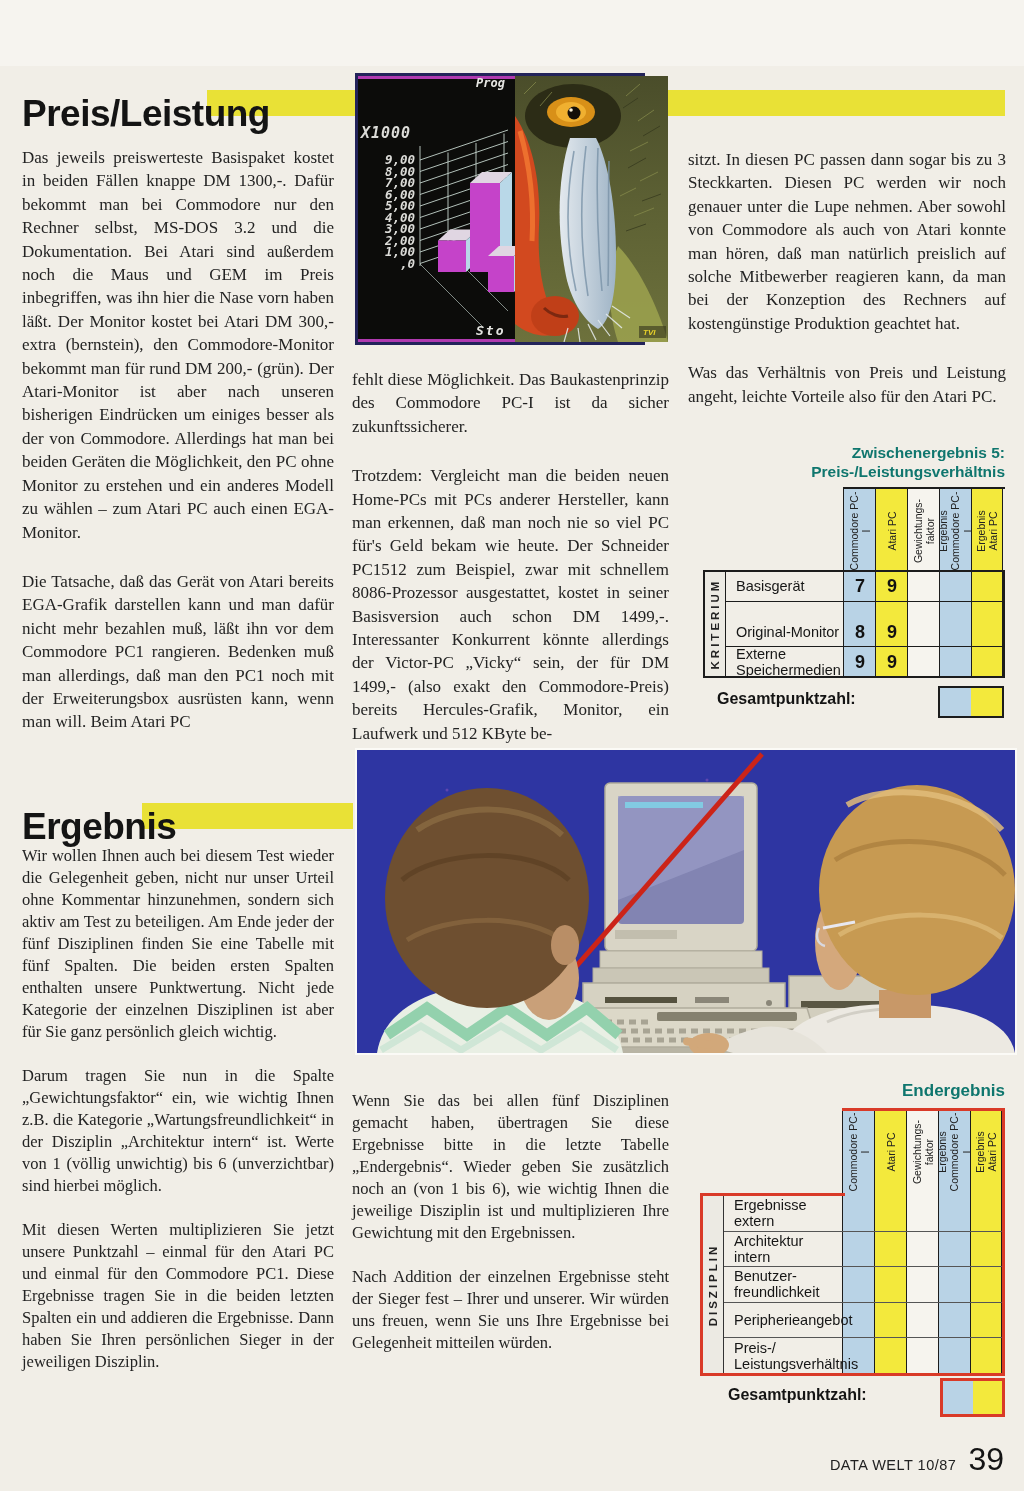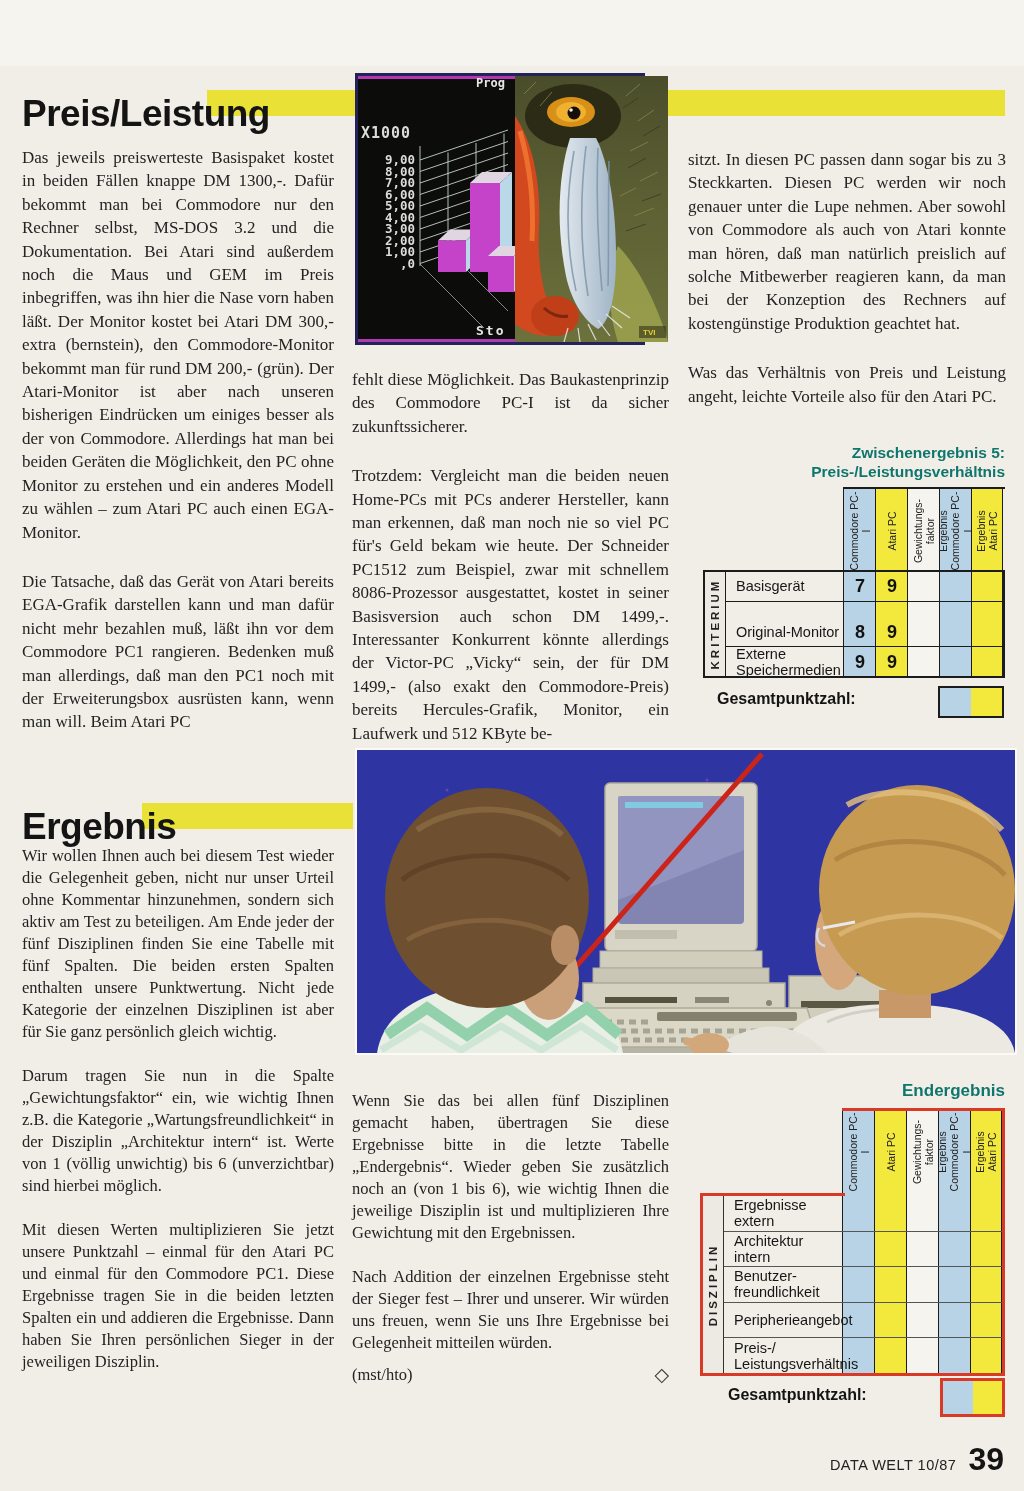--- a/index.html
+++ b/index.html
@@ -8,21 +8,21 @@
   .toptint{position:absolute;left:0;top:0;width:1024px;height:66px;background:#f6f4ef;}
   .headline{position:absolute;font-family:"Liberation Sans",sans-serif;font-weight:700;
             font-size:37px;letter-spacing:-0.5px;color:#141414;z-index:3;}
   .ybar{position:absolute;background:#e9e136;z-index:1;}
   .col{position:absolute;text-align:justify;z-index:2;}
   .col p{margin:0 0 26px 0;}
   .body-lg{font-size:17px;line-height:23.4px;}
   .body-sm{font-size:16.5px;line-height:22px;}
   .body-sm p{margin:0 0 22px 0;}
   .figure{position:absolute;z-index:2;}
-  .fig1{left:355px;top:73px;width:290px;height:272px;border:3px solid #23235a;background:#bef264;box-sizing:border-box;}
+  .fig1{left:355px;top:73px;width:290px;height:272px;border:3px solid #23235a;background:#bef264;box-sizing:border-box;font-style:italic;}
   .fig2{left:355px;top:748px;width:662px;height:307px;border:2px solid #fbfaf6;box-sizing:border-box;background:#2e35a2;}
   svg{display:block;}
   
   .tbl-head{position:absolute;font-family:"Liberation Sans",sans-serif;font-weight:700;color:#0f766e;text-align:right;z-index:3;}
   .stripes{position:absolute;display:flex;z-index:2;}
   .stripe{width:32px;height:100%;border-left:1px solid #1c1c1c;position:relative;box-sizing:border-box;}
   .stripe.last{border-right:1px solid #1c1c1c;}
   .c-blue{background:#b9d3e6;}
   .c-yellow{background:#f3e93c;}
   .c-white{background:#f6f4ee;}
@@ -41,21 +41,21 @@
   .val{position:absolute;top:50%;transform:translateY(-50%);width:32px;text-align:center;
        font-family:"Liberation Sans",sans-serif;font-weight:700;font-size:18px;color:#111;}
   .total-label{position:absolute;font-family:"Liberation Sans",sans-serif;font-weight:700;font-size:16px;color:#141414;z-index:3;}
   .total-box{position:absolute;display:flex;box-sizing:border-box;z-index:3;}
   .total-box div{flex:1;}
   .redline{position:absolute;background:#d93a28;z-index:4;}
   .byline-row{display:flex;justify-content:space-between;align-items:center;margin-top:10px;}
   .diamond{font-size:19px;color:#333;}
   .footer{position:absolute;right:20px;top:1441px;display:flex;align-items:baseline;gap:12px;z-index:3;}
   .footer .mag{font-family:"Liberation Sans",sans-serif;font-size:14.5px;letter-spacing:0.5px;color:#222;}
-  .footer .pg{font-family:"Liberation Sans",sans-serif;font-weight:700;font-size:32px;color:#141414;}
+  .footer .pg{font-family:"Liberation Sans",sans-serif;font-weight:400;font-size:32px;color:#141414;}
 </style>
 </head>
 <body>
 
 <div class="page">
   <div class="toptint"></div>
 
   <div class="ybar" style="left:207px;top:90px;width:798px;height:26px;"></div>
   <h1 class="headline" style="left:22px;top:68px;">Preis/Leistung</h1>
 
@@ -333,24 +333,20 @@
   </div>
 
   <div class="col body-sm" style="left:22px;top:845px;width:312px;">
     <p>Wir wollen Ihnen auch bei diesem Test wieder die Gelegenheit geben, nicht nur unser Urteil ohne Kommentar hinzunehmen, sondern sich aktiv am Test zu beteiligen. Am Ende jeder der fünf Disziplinen finden Sie eine Tabelle mit fünf Spalten. Die beiden ersten Spalten enthalten unsere Punktwertung. Nicht jede Kategorie der einzelnen Disziplinen ist aber für Sie ganz persönlich gleich wichtig.</p>
     <p>Darum tragen Sie nun in die Spalte „Gewichtungsfaktor“ ein, wie wichtig Ihnen z.B. die Kategorie „Wartungsfreundlichkeit“ in der Disziplin „Architektur intern“ ist. Werte von 1 (völlig unwichtig) bis 6 (unverzichtbar) sind hierbei möglich.</p>
     <p>Mit diesen Werten multiplizieren Sie jetzt unsere Punktzahl – einmal für den Atari PC und einmal für den Commodore PC1. Diese Ergebnisse tragen Sie in die beiden letzten Spalten ein und addieren die Ergebnisse. Dann haben Sie Ihren persönlichen Sieger in der jeweiligen Disziplin.</p>
   </div>
   <div class="col body-sm" style="left:352px;top:1090px;width:317px;">
     <p>Wenn Sie das bei allen fünf Disziplinen gemacht haben, übertragen Sie diese Ergebnisse bitte in die letzte Tabelle „Endergebnis“. Wieder geben Sie zusätzlich noch an (von 1 bis 6), wie wichtig Ihnen die jeweilige Disziplin ist und multiplizieren Ihre Gewichtung mit den Ergebnissen.</p>
     <p style="margin-bottom:0;">Nach Addition der einzelnen Ergebnisse steht der Sieger fest – Ihrer und unserer. Wir würden uns freuen, wenn Sie uns Ihre Ergebnisse bei Gelegenheit mitteilen würden.</p>
-    <div class="byline-row">
-      <span>(mst/hto)</span>
-      <span class="diamond">◇</span>
-    </div>
   </div>
 
   <div class="tbl-head" style="left:688px;top:1081px;width:317px;font-size:17px;">Endergebnis</div>
 
   <div style="position:absolute;left:700px;top:1108px;width:305px;height:268px;z-index:2;">
     <div class="stripes" style="left:142px;top:0;width:162px;height:265px;">
       <div class="stripe c-blue">
           <span class="rot" style="top:44px;">Commodore PC-I</span>
         </div>
       <div class="stripe c-yellow">

